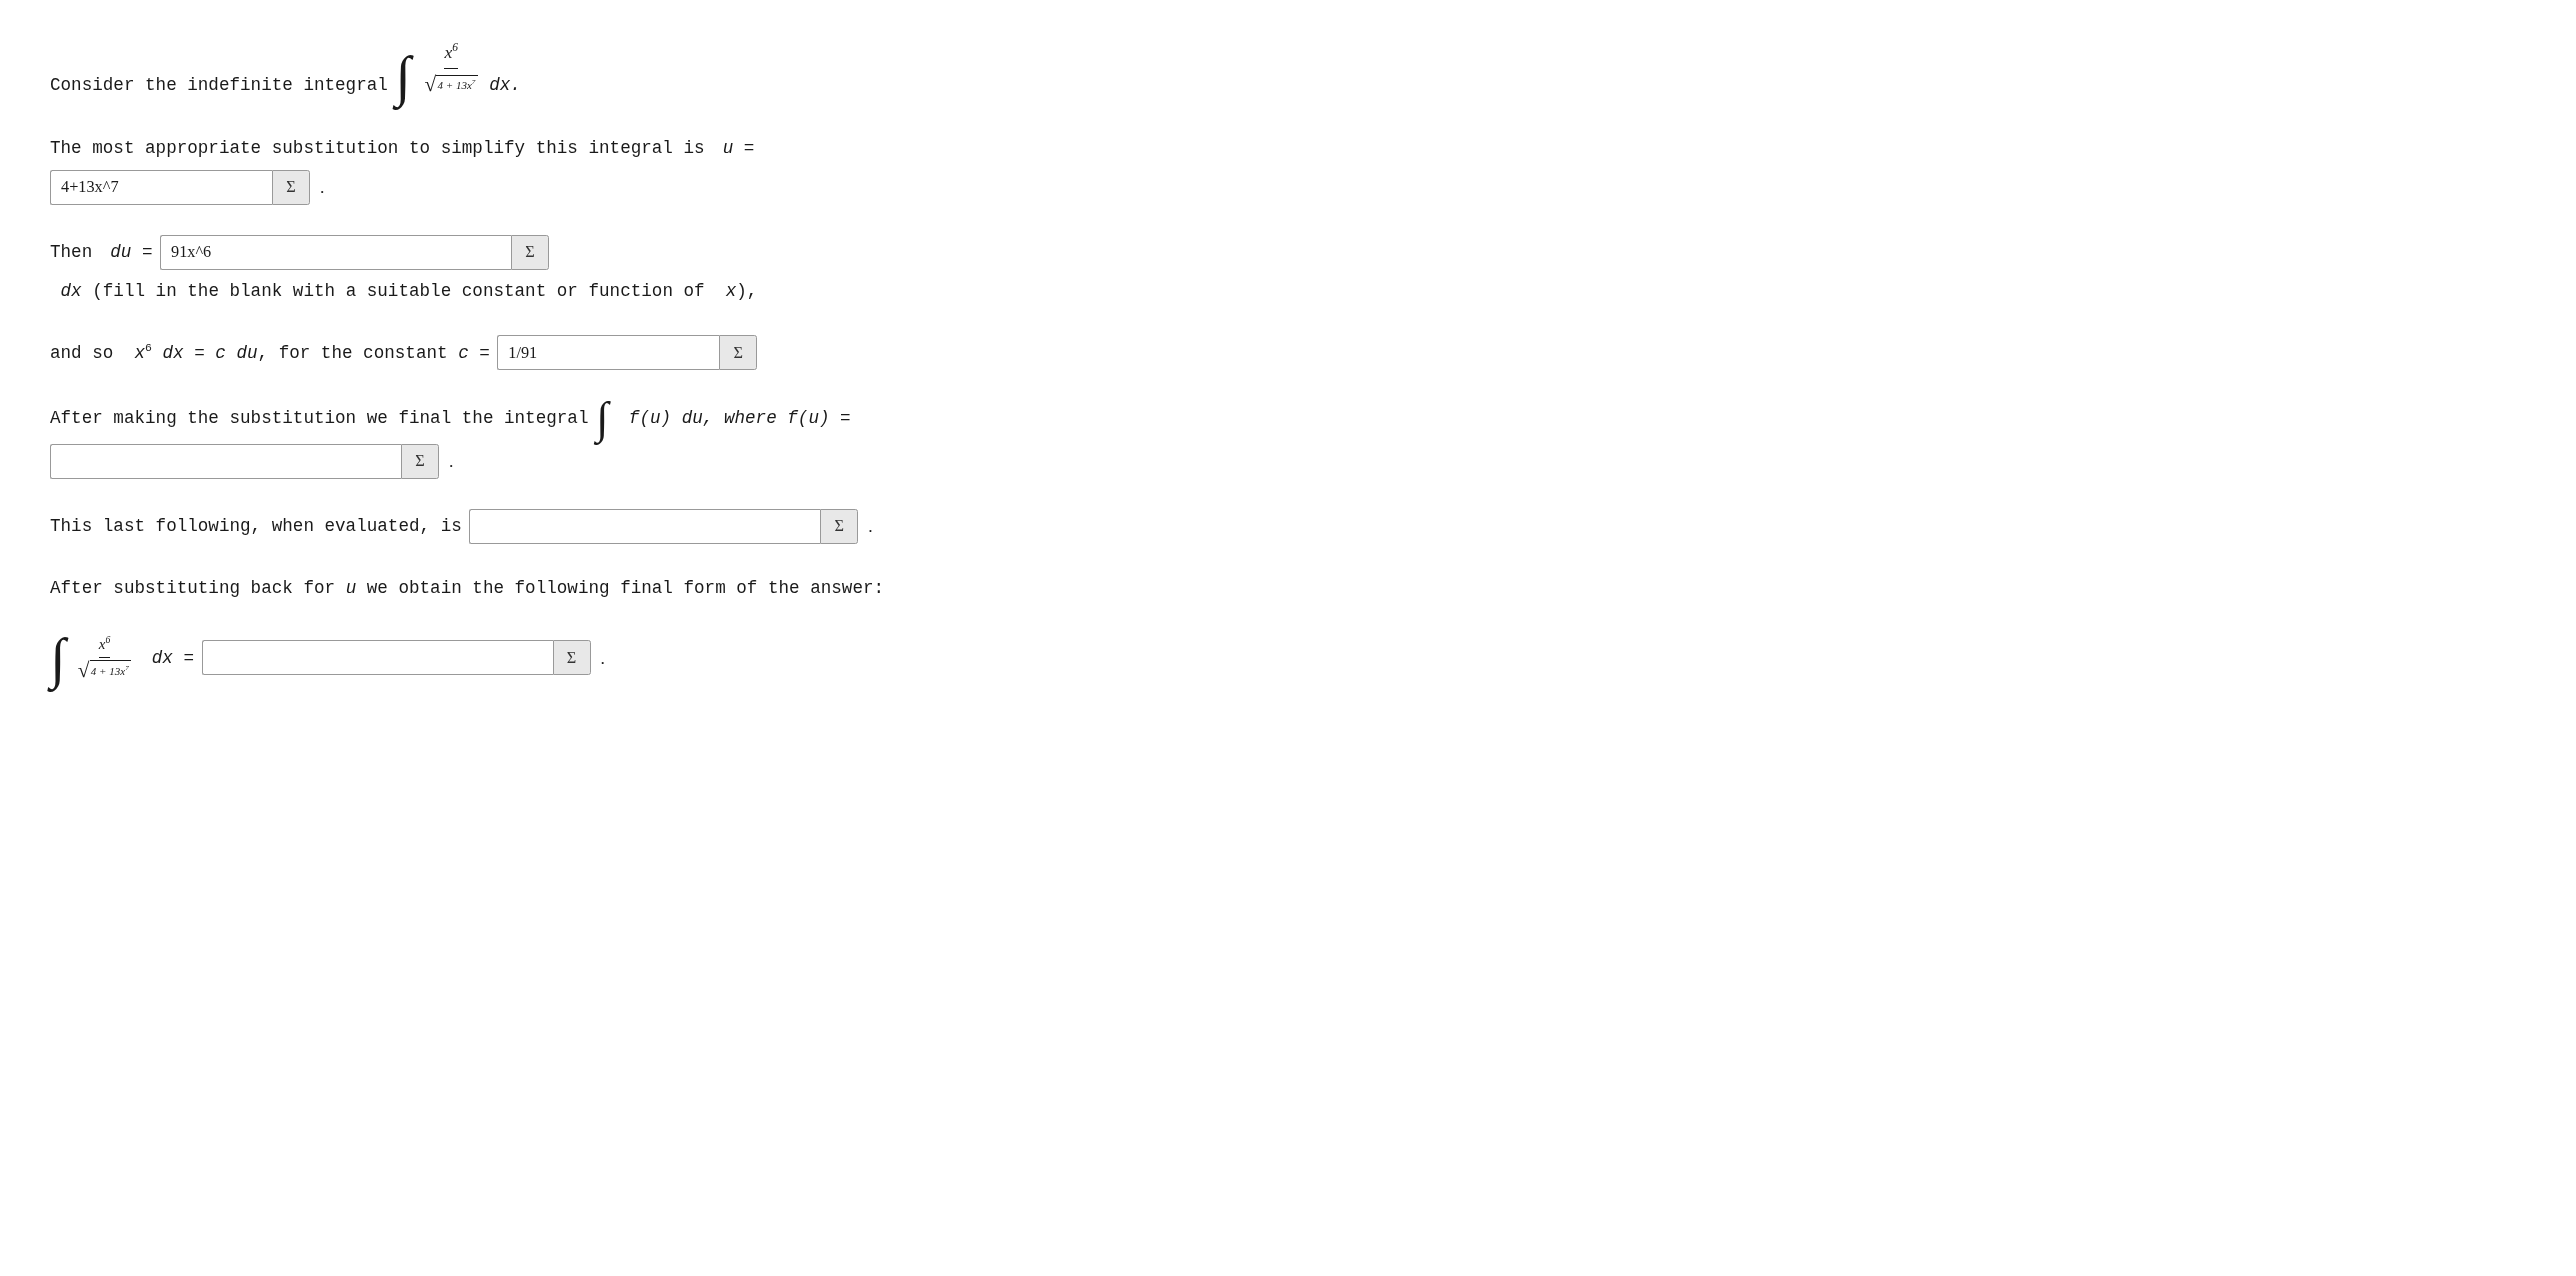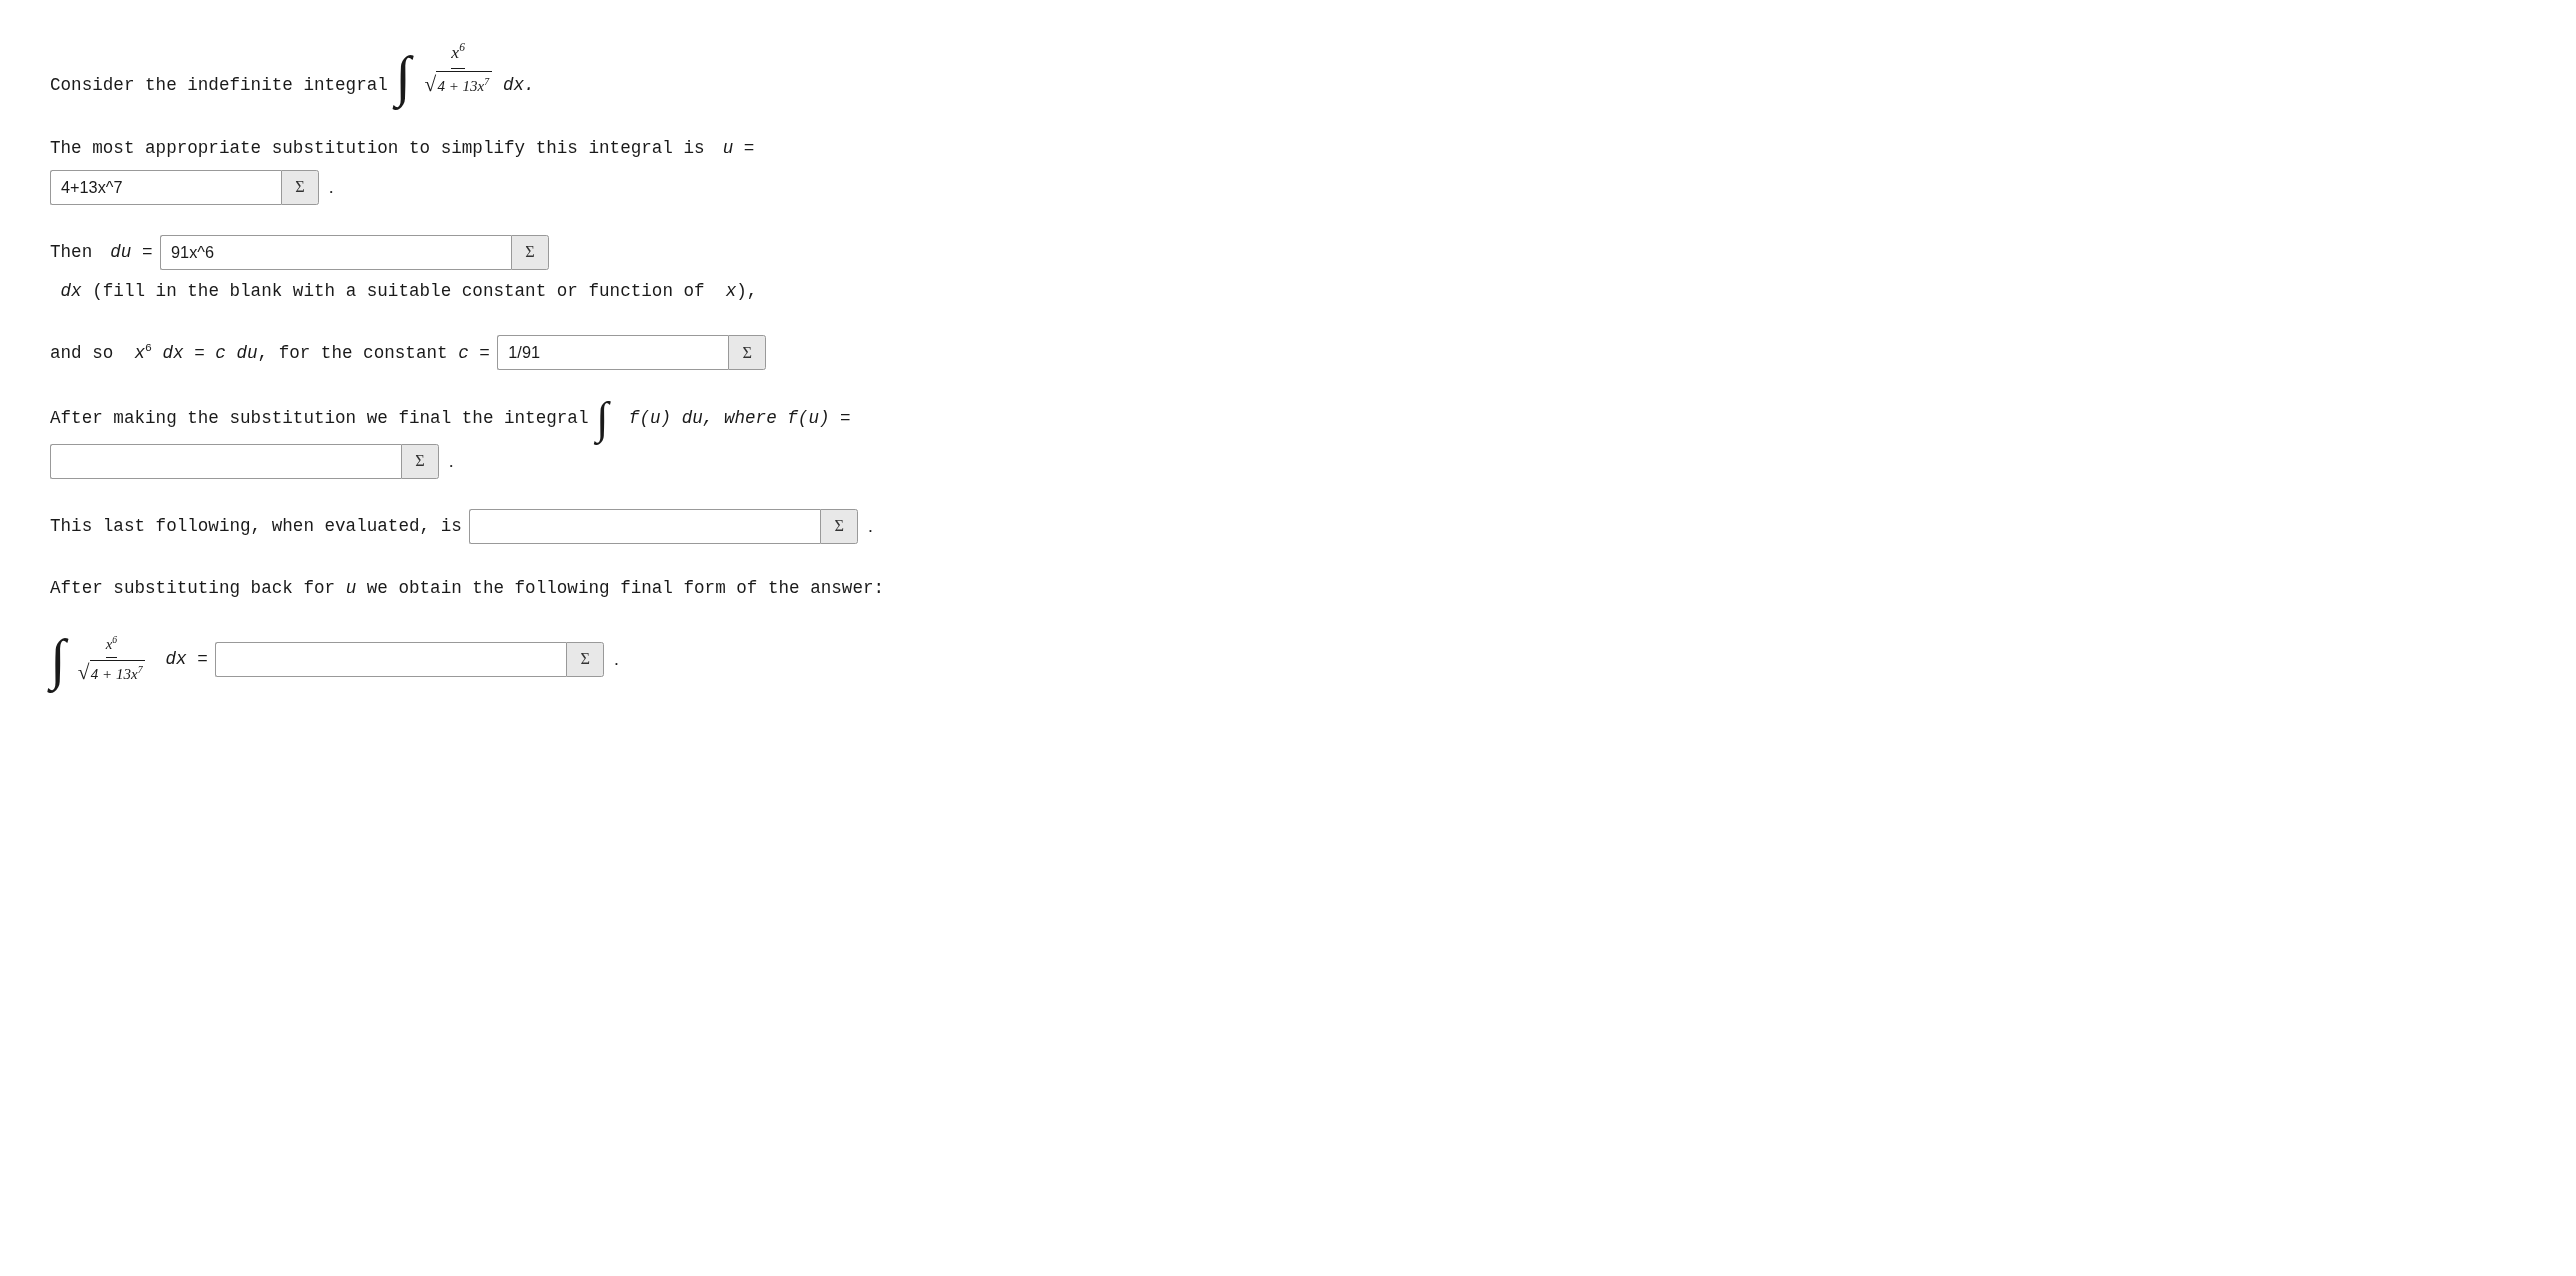--- a/index.html
+++ b/index.html
@@ -93,30 +93,30 @@
     .sqrt-symbol {
       font-size: 21.3px;
       font-family: 'Times New Roman', serif;
       line-height: 1;
     }
 
     .sqrt-content {
       border-top: 1.3px solid #1a1a1a;
       padding: 1.3px 2.5px 0 1.3px;
       font-style: italic;
-      font-size: 15px;
+      font-size: 11px;
     }
 
     
     .answer-input {
       border: 1.3px solid #999;
       border-radius: 2.5px;
       padding: 5px 10px;
       font-size: 16.3px;
-      font-family: Liberation Sans, sans-serif;
+      font-family: Liberation Serif, serif;
       min-width: 201px;
       height: 35px;
       color: #1a1a1a;
       outline: none;
       background: #fff;
     }
 
     .answer-input.filled {
       color: #1a1a1a;
     }

